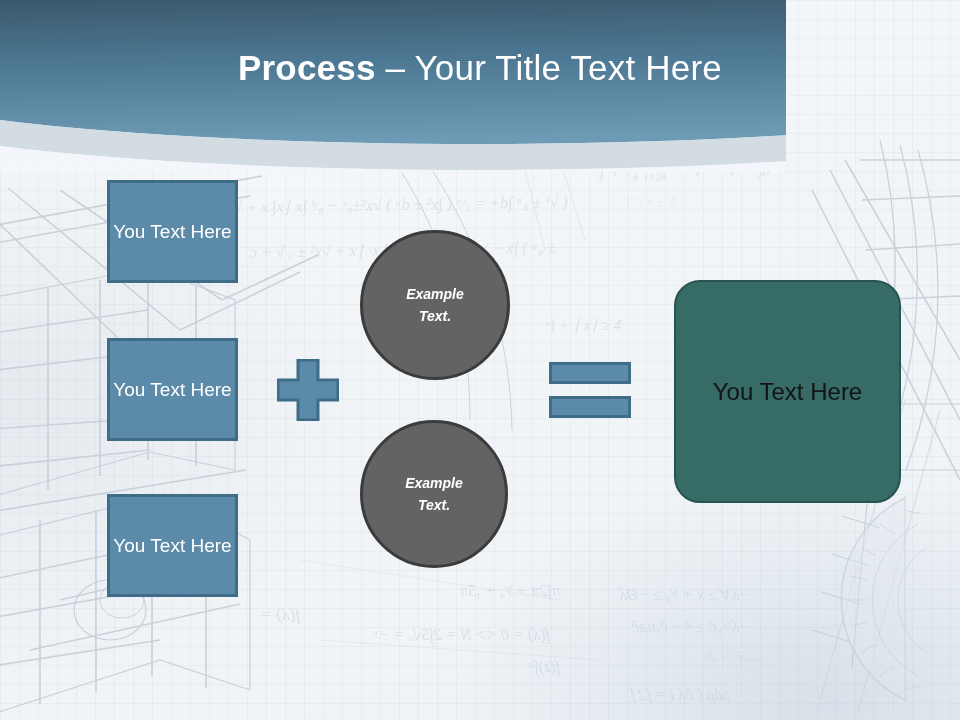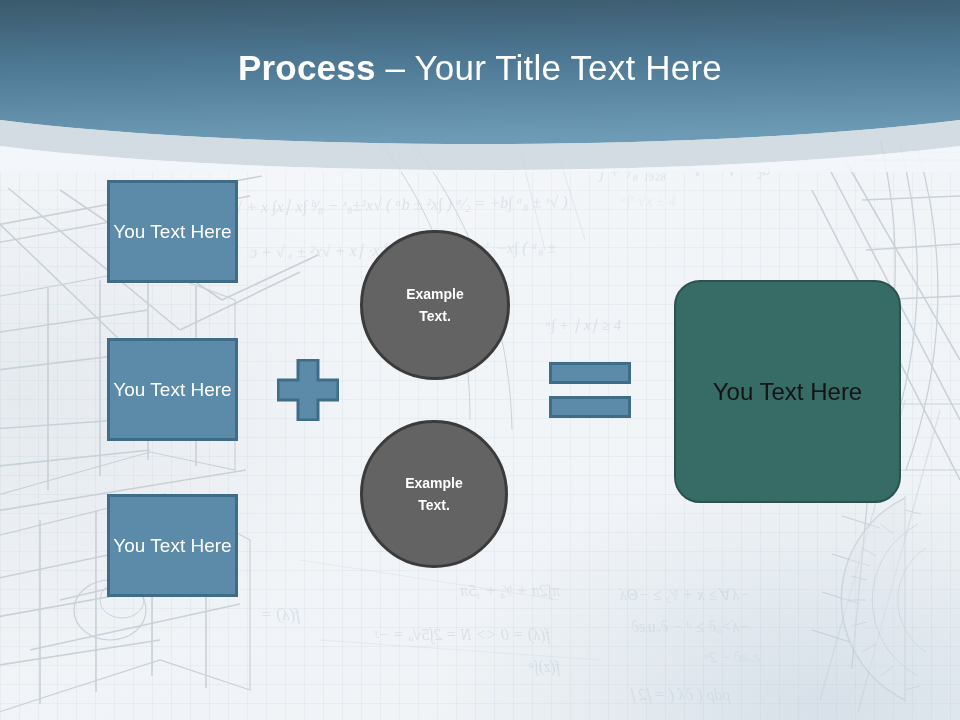--- a/index.html
+++ b/index.html
@@ -41,21 +41,21 @@
     inset: 0;
     width: 960px;
     height: 720px;
   }
 
   
   .header {
     position: absolute;
     left: 0;
     top: 0;
-    width: 960px;
+    width: 786px;
     height: 172px;
     overflow: hidden;
   }
   .header-fill {
     position: absolute;
     left: 0; top: 0;
     width: 960px;
     height: 172px;
   }
   .title {
@@ -109,20 +109,21 @@
     background: #636363;
     border: 3px solid #3b3b3b;
     box-sizing: border-box;
     display: flex;
     flex-direction: column;
     align-items: center;
     justify-content: center;
     color: #ffffff;
     font-size: 14px;
     font-weight: bold;
+    font-style: italic;
     line-height: 22px;
     text-align: center;
   }
   #circle-1 { left: 360px; top: 230px; width: 150px; height: 150px; }
   #circle-2 { left: 360px; top: 420px; width: 148px; height: 148px; }
 
   
   .equals {
     position: absolute;
     left: 549px;

